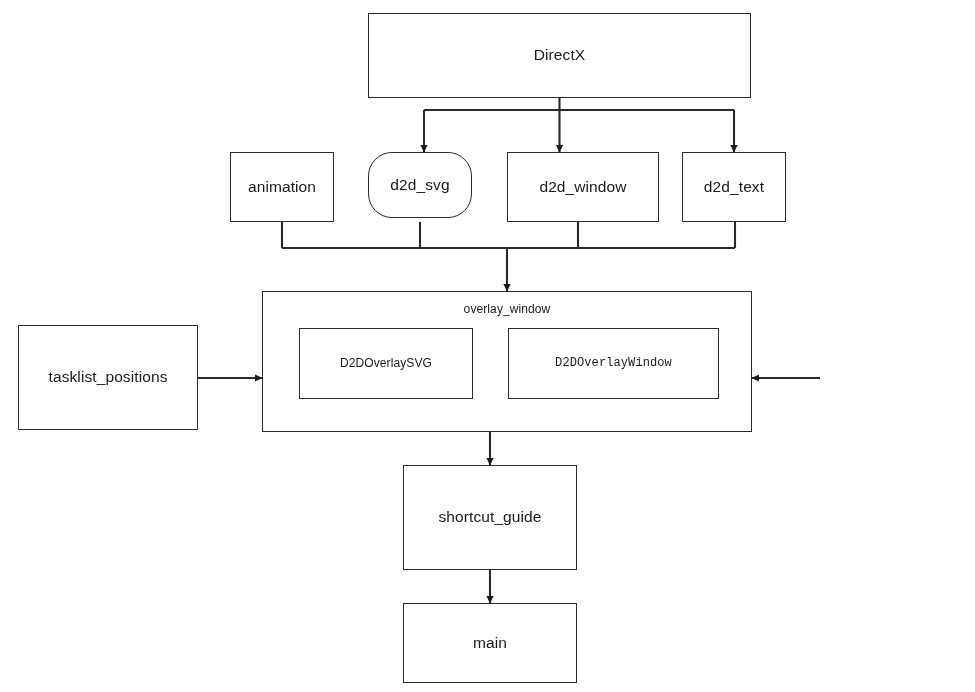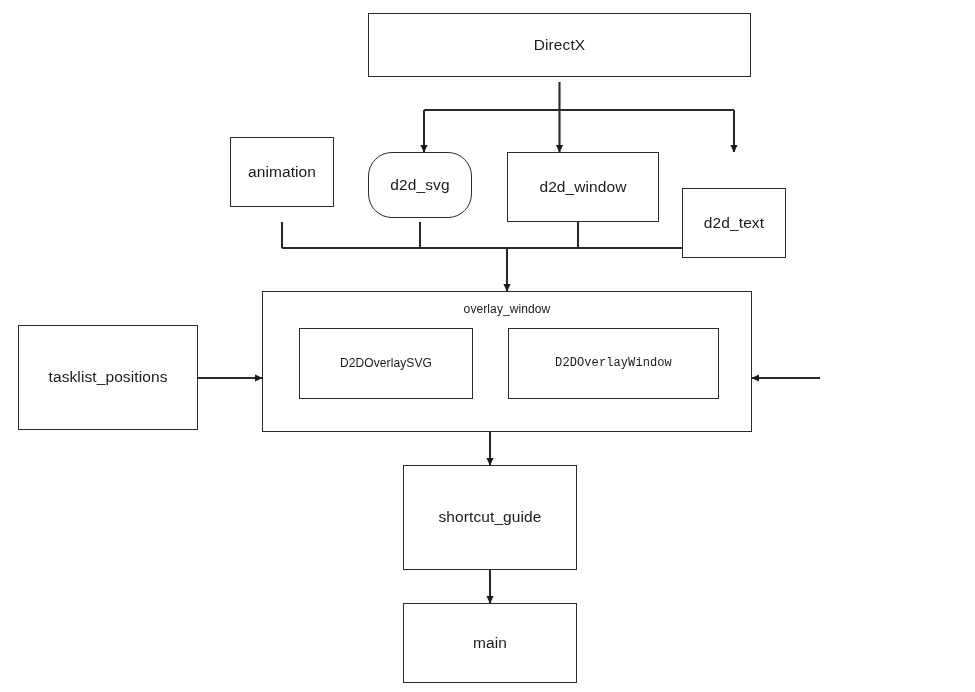--- a/index.html
+++ b/index.html
@@ -94,37 +94,37 @@
 
       <path d="M820,378 L752,378" marker-end="url(#arrowhead)"></path>
 
       <path d="M490,432 L490,465" marker-end="url(#arrowhead)"></path>
 
       <path d="M490,570 L490,603" marker-end="url(#arrowhead)"></path>
 
     </g>
   </svg>
 
-  <div class="node" style="left:368px; top:13px; width:383px; height:64px;">
+  <div class="node" style="left:368px; top:13px; width:383px; height:85px;">
     <span>DirectX</span>
   </div>
 
-  <div class="node" style="left:230px; top:137px; width:104px; height:70px;">
+  <div class="node" style="left:230px; top:152px; width:104px; height:70px;">
     <span>animation</span>
   </div>
 
   <div class="node" style="left:368px; top:152px; width:104px; height:66px;border-radius:24px;">
     <span>d2d_svg</span>
   </div>
 
   <div class="node" style="left:507px; top:152px; width:152px; height:70px;">
     <span>d2d_window</span>
   </div>
 
-  <div class="node" style="left:682px; top:152px; width:104px; height:70px;margin-top:36px;">
+  <div class="node" style="left:682px; top:152px; width:104px; height:70px;">
     <span>d2d_text</span>
   </div>
 
   <div class="node group" style="left:262px; top:291px; width:490px; height:141px;">
     <span class="group-title">overlay_window</span>
 
     <div class="node inner" style="left:36px; top:36px; width:174px; height:71px;">
       <span>D2DOverlaySVG</span>
     </div>
 

